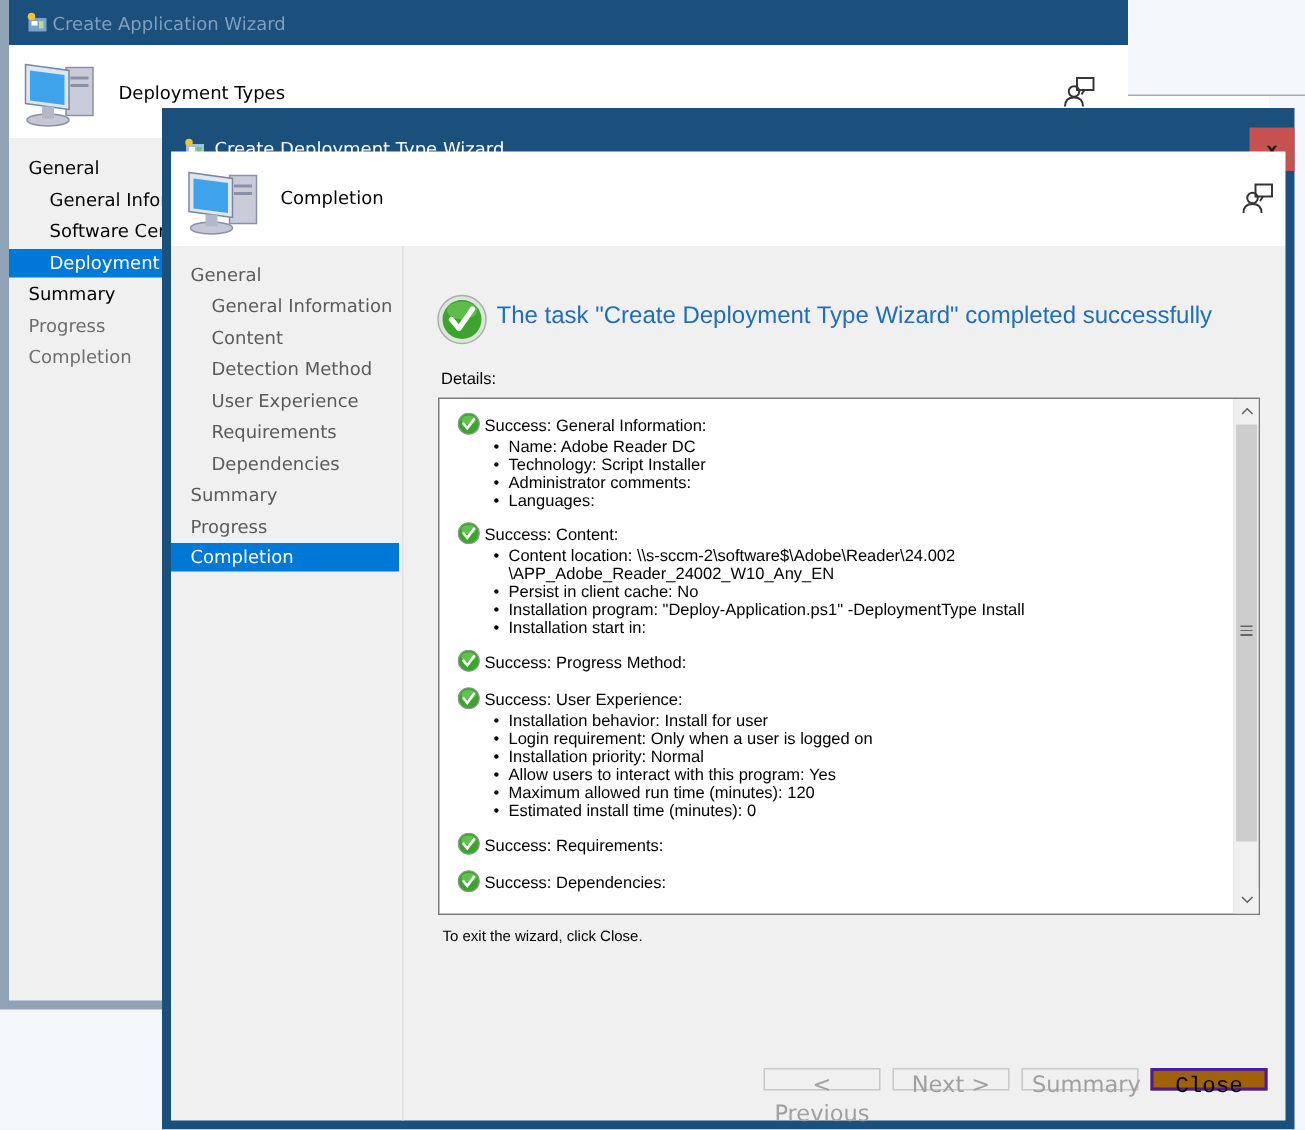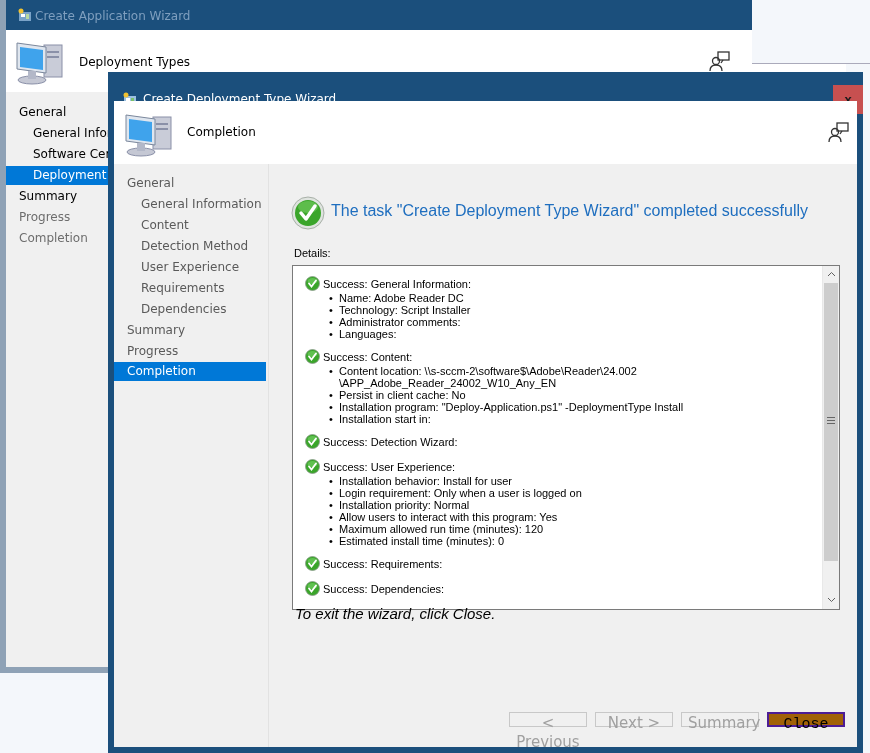--- a/index.html
+++ b/index.html
@@ -77,21 +77,21 @@
     .bullets li::before { content: "\2022"; position: absolute; left: 0; top: 0; }
 
     .scrollbar { position: absolute; right: 0; top: 0; width: 17px; height: 100%; background: #f0f0f0; border-left: 1px solid #e8e8e8; box-sizing: border-box; }
     .scroll-btn { position: absolute; left: 0; width: 16px; height: 17px; background: #f0f0f0; font-size: 9px; color: #606060; text-align: center; line-height: 17px; }
     .scroll-up { top: 0; }
     .scroll-down { bottom: 0; }
     .scroll-thumb { position: absolute; left: 1px; top: 17px; width: 14px; height: 278px; background: #cdcdcd; }
     .scroll-thumb .grip { position: absolute; left: 3px; top: 134px; width: 8px; height: 9px;
       background: repeating-linear-gradient(to bottom, #666 0 1px, transparent 1px 3px); }
 
-    .exit-hint { position: absolute; left: 26px; top: 441px; font-size: 15px; color: #000; font-style: italic; }
+    .exit-hint { position: absolute; left: 26px; top: 455px; font-size: 10px; color: #000; }
 
     .btn {
       position: absolute; top: 548px; width: 78px; height: 15px; box-sizing: border-box;
       border: 1px solid #c8c8c8; background: #f0f0f0; color: #a0a0a0; font-size: 15px;
       text-align: center; line-height: 19px; font-family: "DejaVu Sans", sans-serif;
     }
     .btn.primary { border: 2px solid #4c1d95; background: #a16207; color: #000; font-family: Liberation Mono, monospace; }
   </style>
 </head>
 <body>
@@ -241,21 +241,21 @@
               <li>Installation start in:</li>
             </ul>
           </div>
           <div class="section">
             <div class="section-head">
               <span class="chk"><svg width="15" height="15" viewBox="0 0 15 15">
                   <circle cx="7.5" cy="7.5" r="7" fill="#3aa52a" stroke="#8a9a8a" stroke-width="0.8"></circle>
                   <ellipse cx="7.5" cy="5" rx="5" ry="3" fill="#7ad46a" opacity="0.6"></ellipse>
                   <path d="M4 7.5 l2.5 3 l4.5 -6" stroke="#fff" stroke-width="1.8" fill="none" stroke-linecap="round"></path>
                 </svg></span>
-              <span>Success: Detection Wizard:</span>
+              <span>Success: Progress Method:</span>
             </div>
           </div>
           <div class="section">
             <div class="section-head">
               <span class="chk"><svg width="15" height="15" viewBox="0 0 15 15">
                   <circle cx="7.5" cy="7.5" r="7" fill="#3aa52a" stroke="#8a9a8a" stroke-width="0.8"></circle>
                   <ellipse cx="7.5" cy="5" rx="5" ry="3" fill="#7ad46a" opacity="0.6"></ellipse>
                   <path d="M4 7.5 l2.5 3 l4.5 -6" stroke="#fff" stroke-width="1.8" fill="none" stroke-linecap="round"></path>
                 </svg></span>
               <span>Success: User Experience:</span>

